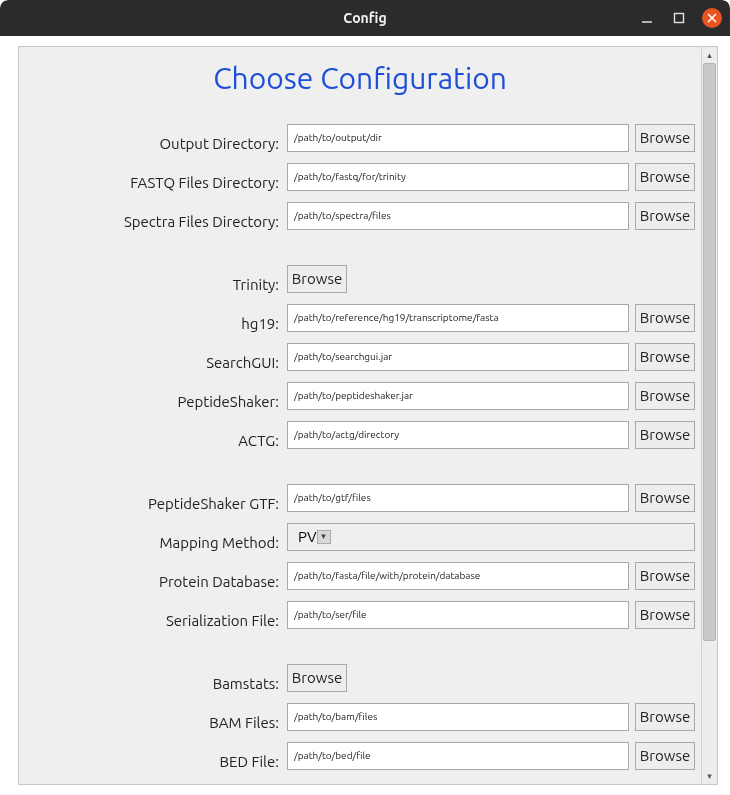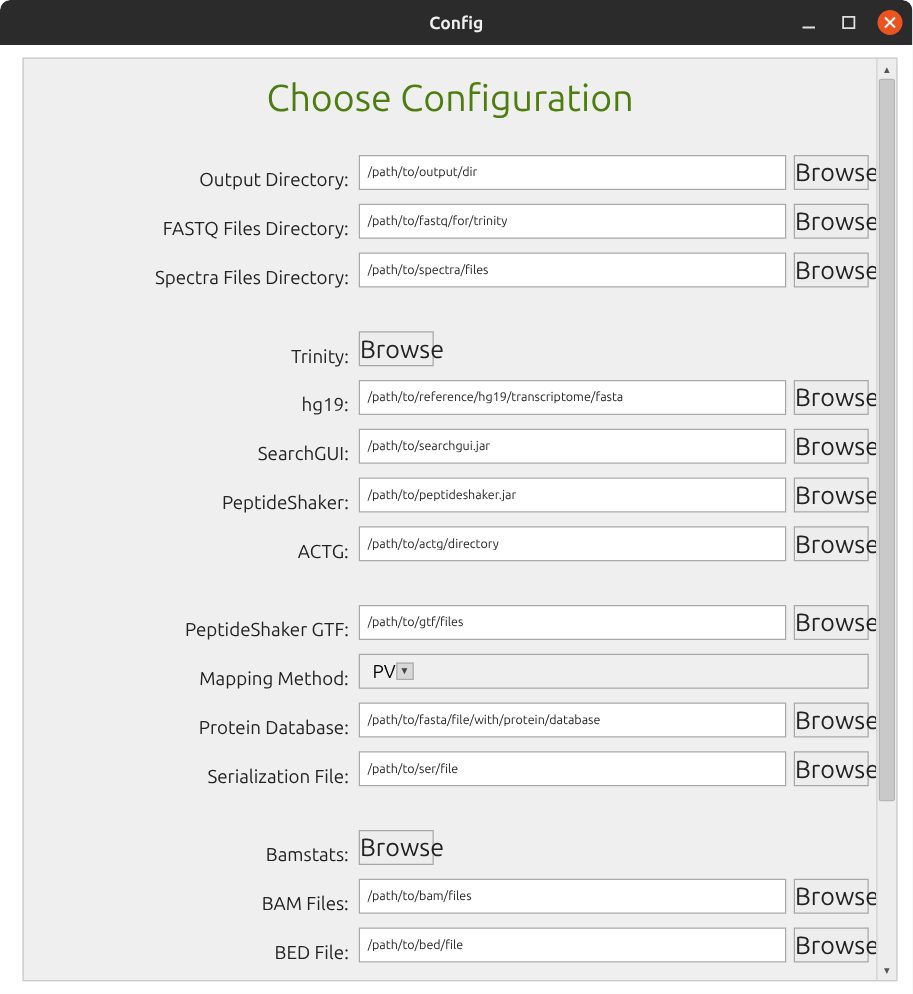--- a/index.html
+++ b/index.html
@@ -108,21 +108,21 @@
       background: #c9c9c9;
       border: 1px solid #b5b5b5;
       border-radius: 2px;
       cursor: pointer;
     }
     .heading {
       text-align: center;
       font-size: 30px;
       font-weight: normal;
       margin: 14px 0 28px 0;
-      color: #4d7c0f;
+      color: #1d4ed8;
     }
     .form {
       display: flex;
       flex-direction: column;
     }
     .group {
       margin-bottom: 24px;
     }
     .row {
       display: flex;
@@ -169,21 +169,21 @@
       align-items: center;
       justify-content: center;
       font-size: 8px;
       color: #444;
     }
     .browse {
       width: 60px;
       height: 28px;
       border: 1px solid #a8a8a8;
       background: #ededed;
-      font-size: 20px;
+      font-size: 15px;
       color: #222;
       cursor: pointer;
       font-family: inherit;
       padding: 0;
     }
   </style>
 </head>
 <body>
 
 <div class="window">

